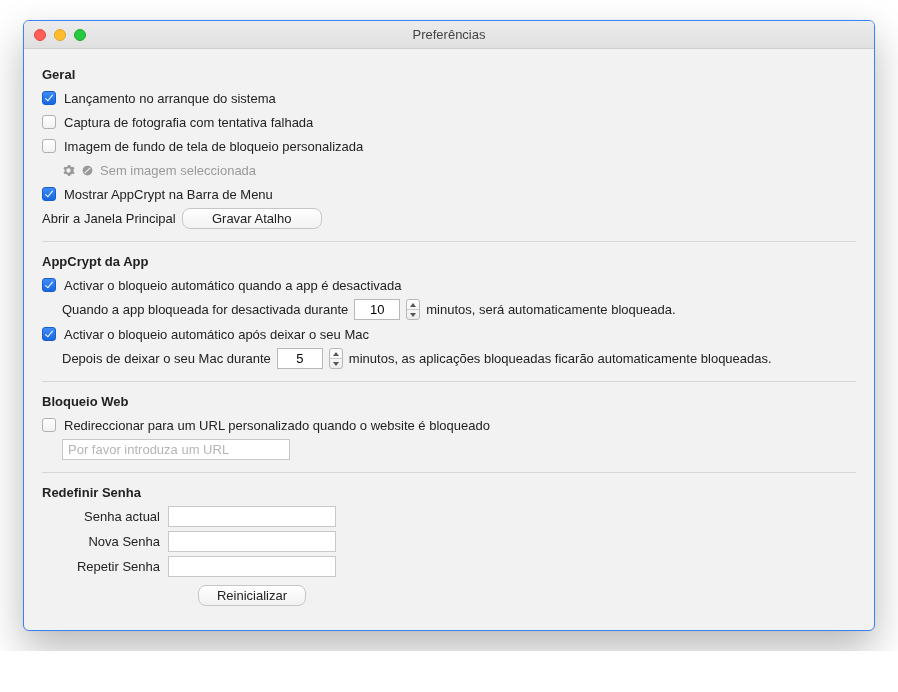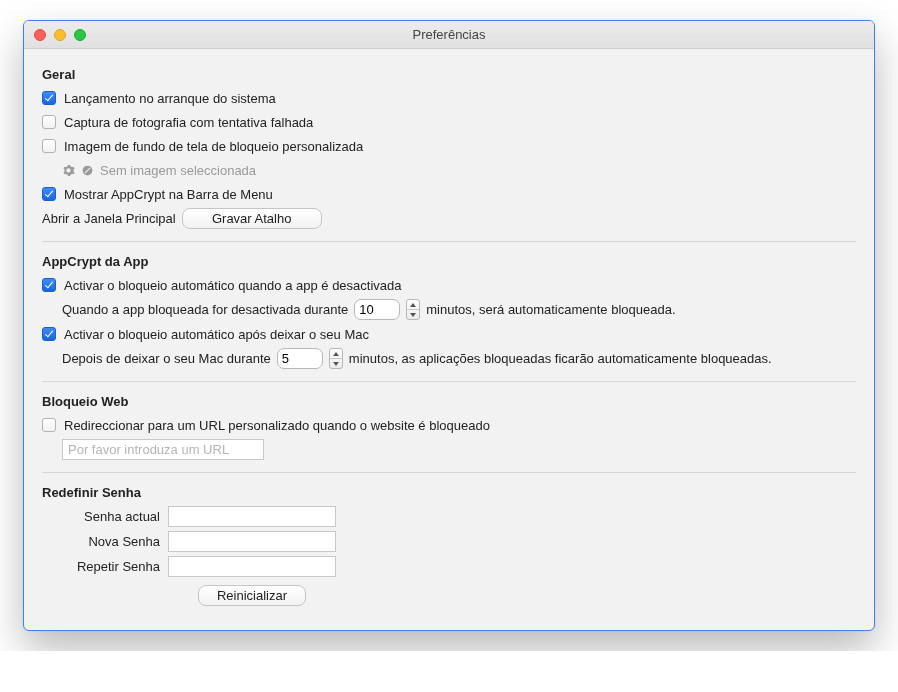--- a/index.html
+++ b/index.html
@@ -90,25 +90,25 @@
     .btn.sm { min-width: 90px; padding: 2px 18px; }
     .inline-block-gap > * { margin-right: 6px; }
     .num-wrap {
       display: inline-flex;
       align-items: stretch;
       height: 21px;
     }
     .num-input {
       width: 46px;
       border: 1px solid #b8b8b8;
-      border-radius: 7px;
+      border-radius: 0;
       background: #fff;
       font-size: 13px;
       padding: 0 4px;
-      text-align: left;
+      text-align: center;
     }
     .stepper {
       display: flex;
       flex-direction: column;
       margin-left: 6px;
       width: 14px;
       border: 1px solid #b8b8b8;
       border-radius: 3px;
       overflow: hidden;
       background: linear-gradient(#ffffff,#ececec);
@@ -123,21 +123,21 @@
     .stepper div:first-child { border-bottom: 1px solid #c9c9c9; }
     .stepper svg { display:block; }
     .text-input {
       height: 21px;
       border: 1px solid #c8c8c8;
       border-radius: 0;
       background: #fff;
       font-size: 13px;
       padding: 0 5px;
     }
-    .text-input.url { width: 202px; }
+    .text-input.url { width: 228px; }
     .text-input.pw { width: 168px; }
     .text-input::placeholder { color: #b5b5b5; }
     .pw-row { display: flex; align-items: center; margin: 4px 0; }
     .pw-label { width: 126px; text-align: right; padding-right: 8px; }
   </style>
 </head>
 <body>
 
 <div class="window">
   <div class="titlebar">

